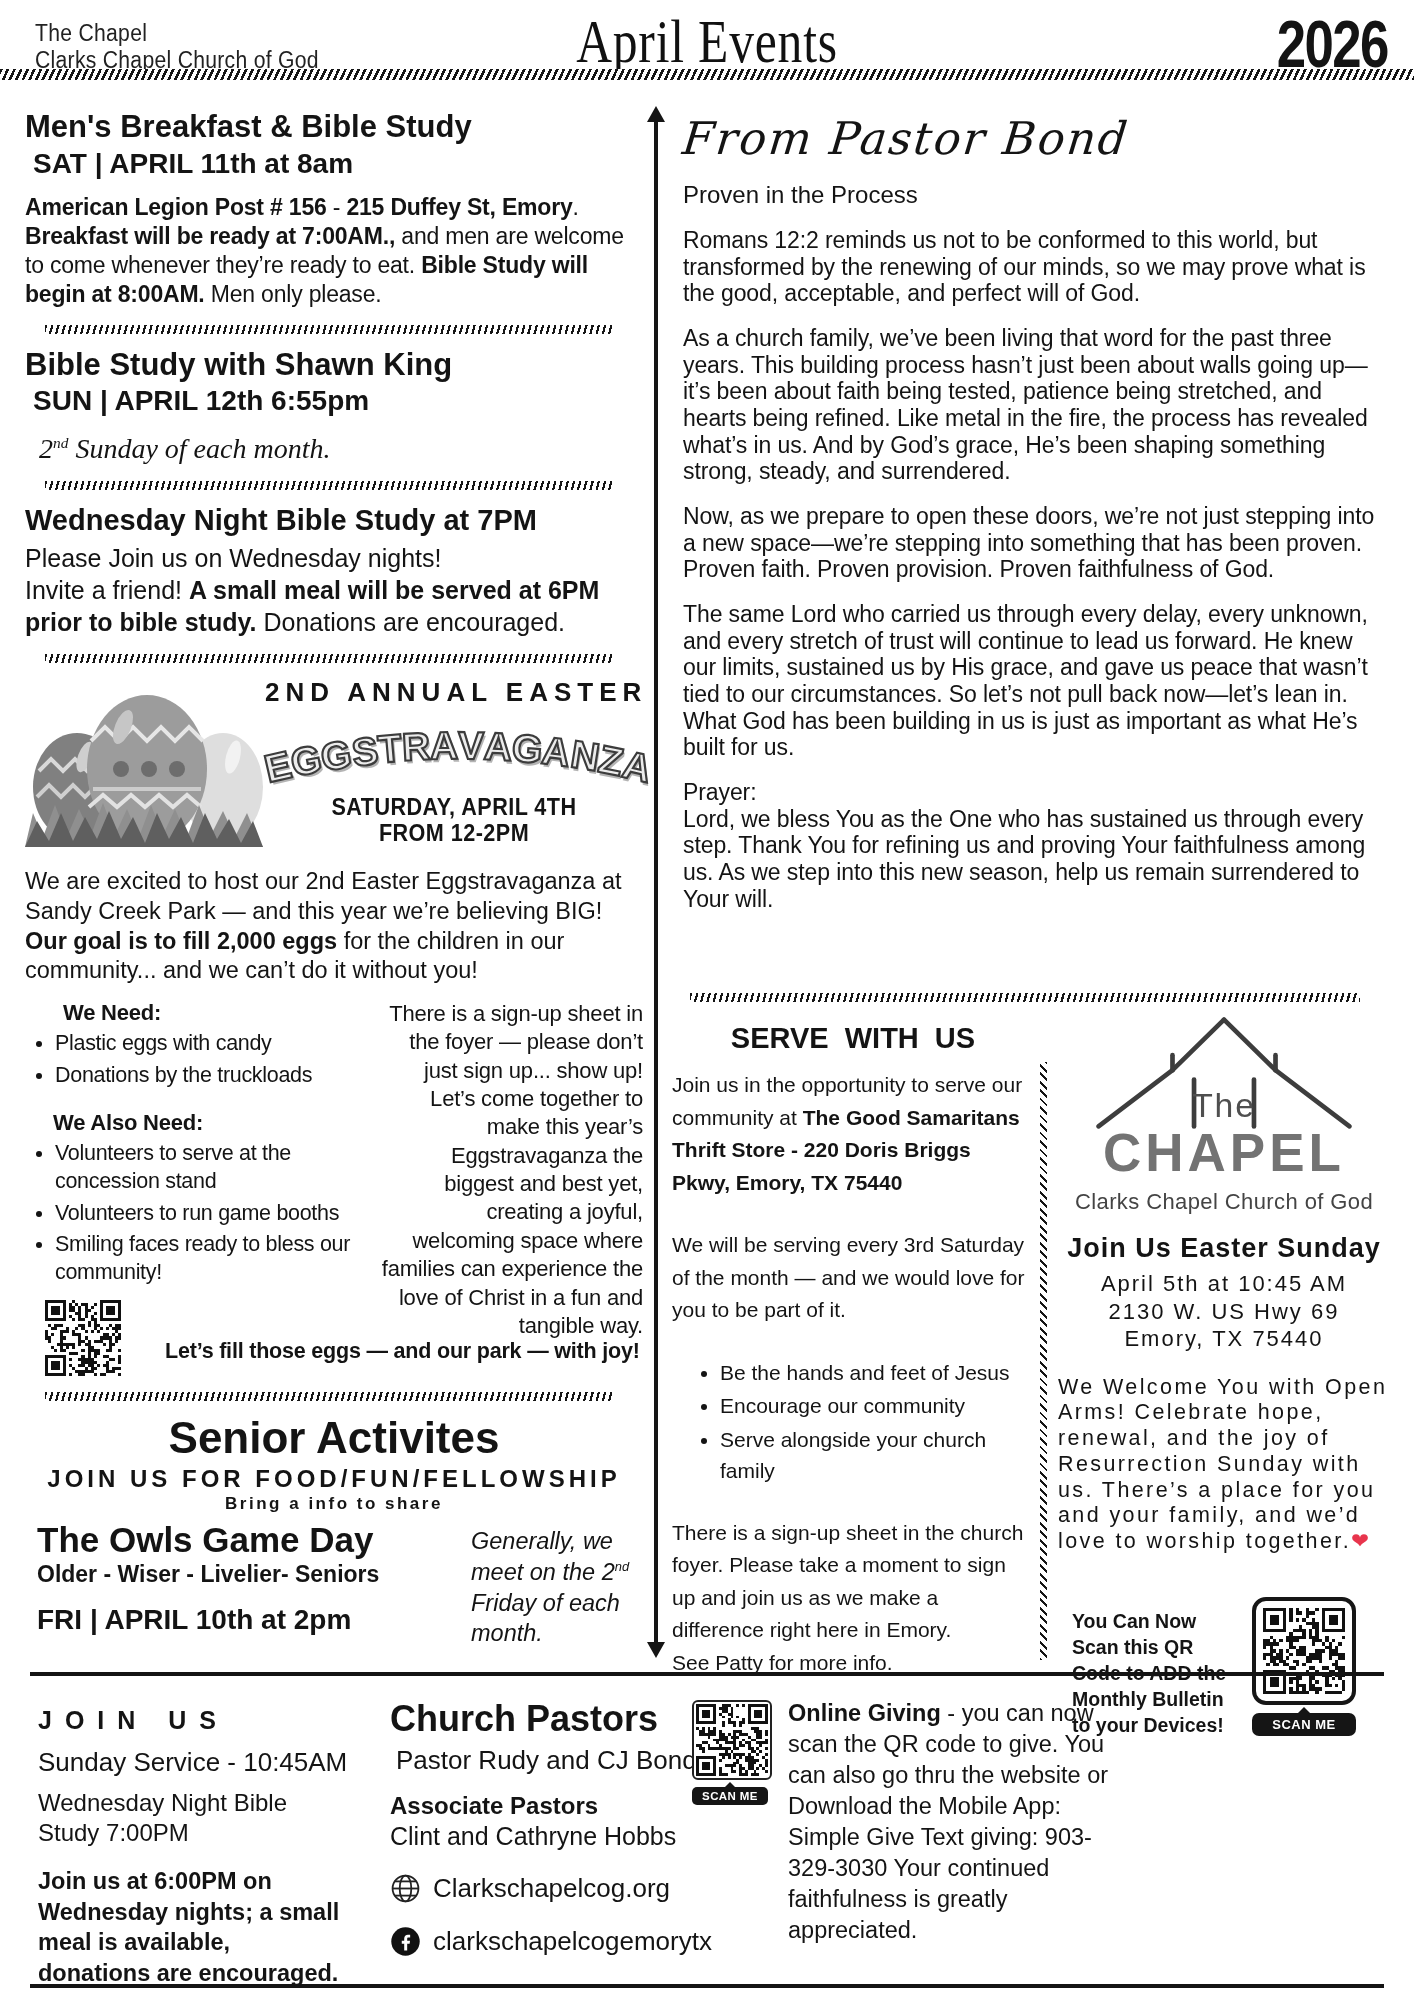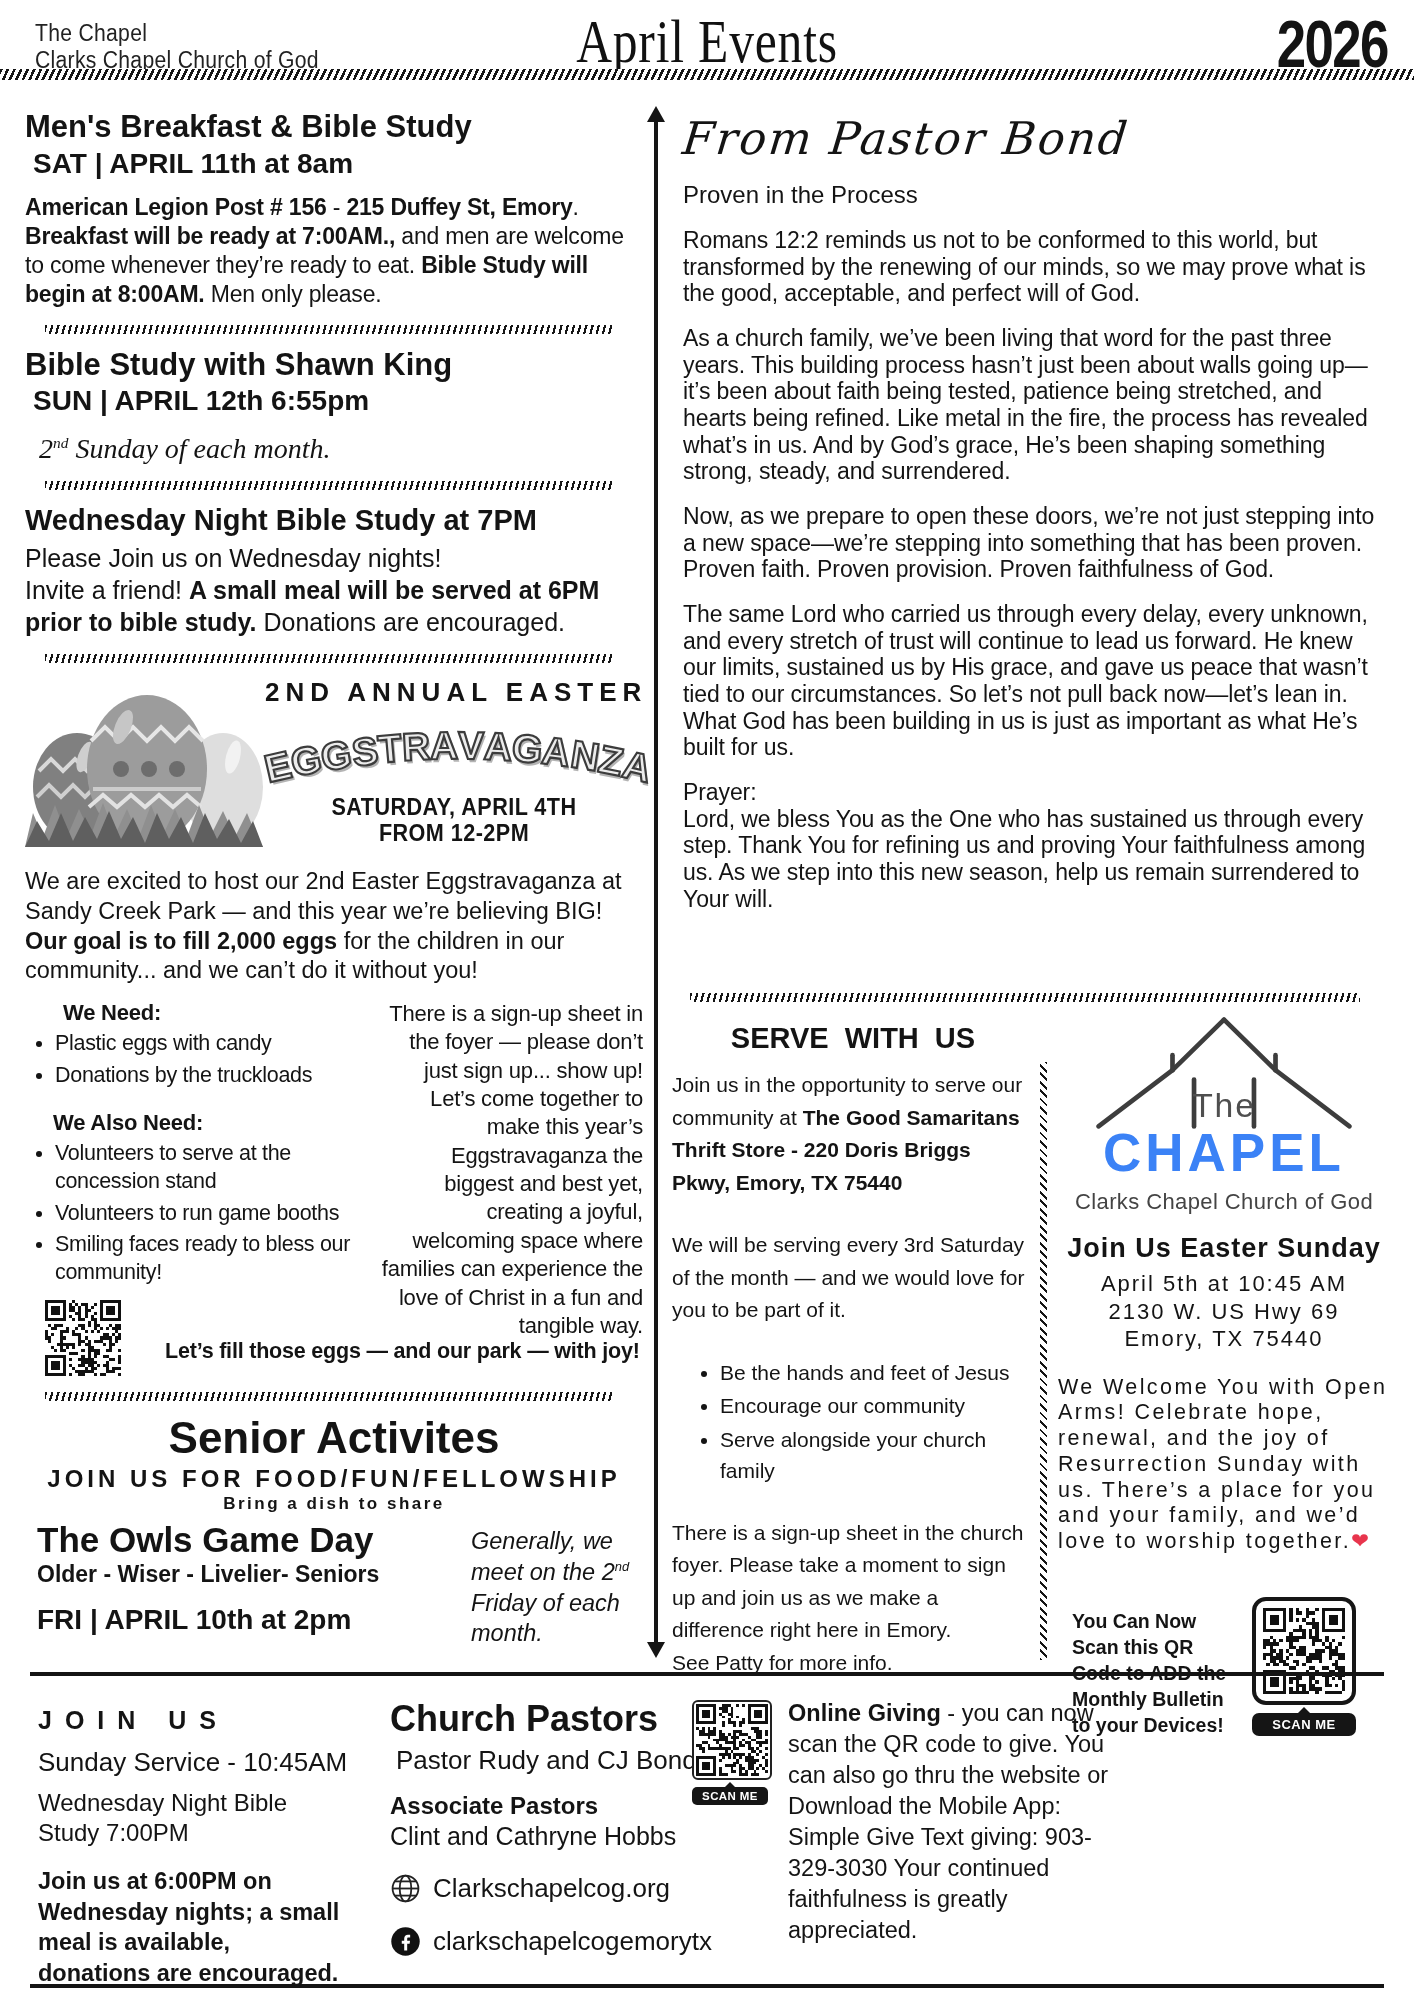--- a/index.html
+++ b/index.html
@@ -89,21 +89,21 @@
   .serve-col p{font-size:21px;line-height:1.55;margin:14px 0 0 0;}
   .serve-col p.gap{margin-top:30px;}
   .serve-col ul{margin:30px 0 0 0;padding-left:48px;font-size:21px;line-height:1.5;}
   .serve-col li{margin-bottom:2px;}
 
   
   .vhatch{position:absolute;left:1040px;top:1062px;width:7px;height:598px;
           background:repeating-linear-gradient(45deg,#151515 0 2px,#fff 2px 6px);}
   .right-col{position:absolute;left:1058px;top:1014px;width:332px;}
   .chapel-logo{display:block;margin:0 auto;width:300px;height:118px;}
-  .chapel-name{text-align:center;font-size:53px;font-weight:800;letter-spacing:4px;color:#3b82f6;
+  .chapel-name{text-align:center;font-size:53px;font-weight:800;letter-spacing:4px;color:#737373;
                margin-top:-6px;line-height:1;}
   .chapel-sub{text-align:center;font-size:22px;color:#444;margin-top:10px;letter-spacing:0.4px;}
   .easter-sun-title{text-align:center;font-size:27px;font-weight:700;letter-spacing:1px;margin-top:18px;}
   .easter-sun-lines{text-align:center;font-size:22px;letter-spacing:2px;line-height:1.25;margin-top:6px;}
   .welcome{font-size:21.5px;letter-spacing:2.4px;line-height:1.2;margin-top:22px;}
   .heart{color:#E8354D;letter-spacing:0;}
   .bulletin-row{display:flex;margin-top:42px;align-items:flex-start;}
   .bulletin-caption{width:158px;flex:none;font-size:19.5px;font-weight:700;line-height:1.33;
                     padding:12px 0 0 14px;}
   .qr-framed{width:104px;margin-left:22px;}
@@ -429,21 +429,21 @@
           </svg>
         </div>
       <div class="egg-cta">Let’s fill those eggs — and our park — with joy!</div>
     </div>
 
     <div class="divider"></div>
 
     <div class="senior">
       <div class="senior-title">Senior Activites</div>
       <div class="senior-sub">JOIN US FOR FOOD/FUN/FELLOWSHIP</div>
-      <div class="senior-sub2">Bring a dish to share</div>
+      <div class="senior-sub2">Bring a info to share</div>
       <div class="owls-row">
         <div class="owls-left">
           <div class="owls-title">The Owls Game Day</div>
           <div class="owls-sub">Older - Wiser - Livelier- Seniors</div>
           <div class="owls-date">FRI | APRIL 10th  at 2pm</div>
         </div>
         <div class="owls-note"><span>Generally, we meet on the 2</span><sup>nd</sup><span> Friday of each month.</span></div>
       </div>
     </div>
   </div>

